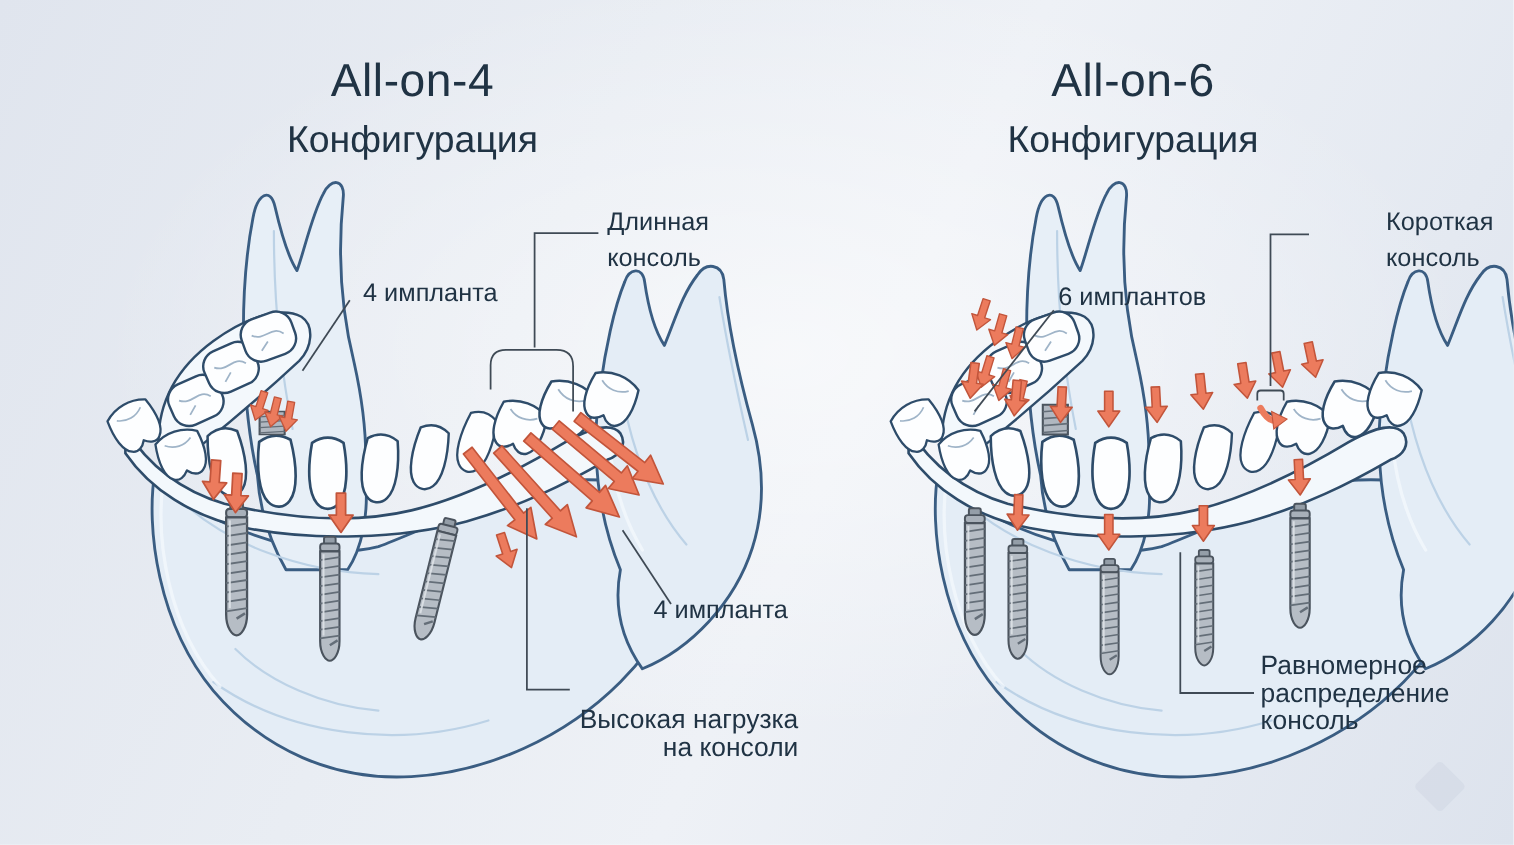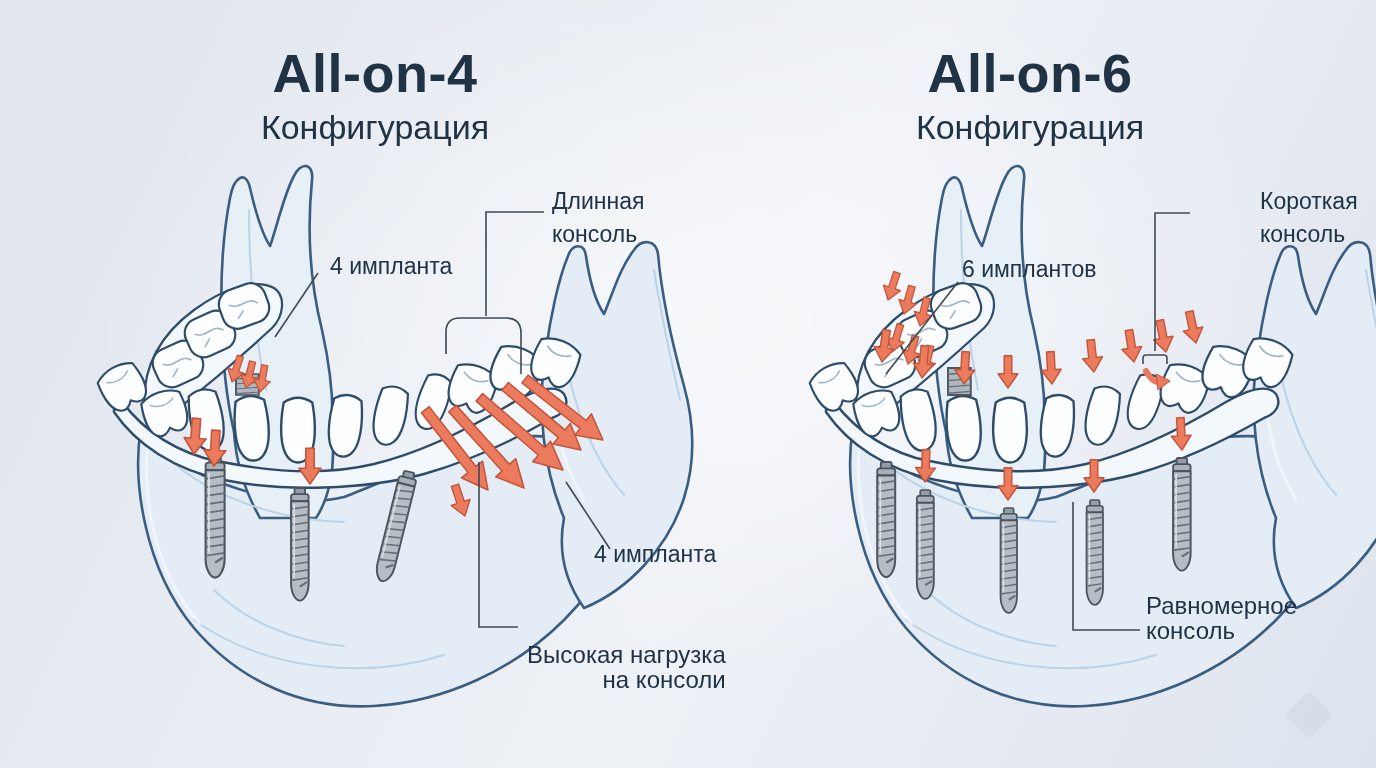--- a/index.html
+++ b/index.html
@@ -7,21 +7,21 @@
     position:relative;
     width:1376px;height:768px;
     overflow:hidden;
     background:
       radial-gradient(ellipse 900px 500px at 52% 42%, rgba(255,255,255,0.55), rgba(255,255,255,0) 70%),
       linear-gradient(115deg,#e0e5ee 0%,#e9edf3 35%,#eef1f6 55%,#e4e9f1 82%,#dde3ed 100%);
     font-family:"Liberation Sans", sans-serif;
     color:#203344;
   }
   .title-block{position:absolute;text-align:center;width:400px;}
-  .title{font-size:54px;font-weight:700;letter-spacing:0.5px;line-height:46px;}
+  .title{font-size:42px;font-weight:400;letter-spacing:0.5px;line-height:46px;}
   .subtitle{font-size:34px;font-weight:400;margin-top:12px;}
   .callout-label{position:absolute;font-size:23px;line-height:33px;white-space:nowrap;}
   .callout-label .ln{display:block;}
   .callout-label.small{font-size:24px;line-height:25px;}
   svg{position:absolute;overflow:visible;}
   .watermark{position:absolute;width:34px;height:34px;background:rgba(185,198,216,0.22);
     transform:rotate(45deg);border-radius:4px;}
 </style>
 </head>
 <body>
@@ -270,17 +270,18 @@
     <span class="ln">6 имплантов</span>
   </div>
 
   <div class="callout-label" style="left:1260px;top:185px;">
     <span class="ln">Короткая</span>
     <span class="ln">консоль</span>
   </div>
 
   <div class="callout-label small" style="left:1146px;top:593px;">
     <span class="ln">Равномерное</span>
+    <span class="ln">распределение</span>
     <span class="ln">консоль</span>
   </div>
 
   <div class="watermark" style="left:1292px;top:698px;"></div>
 </div>
 
 </body></html>

